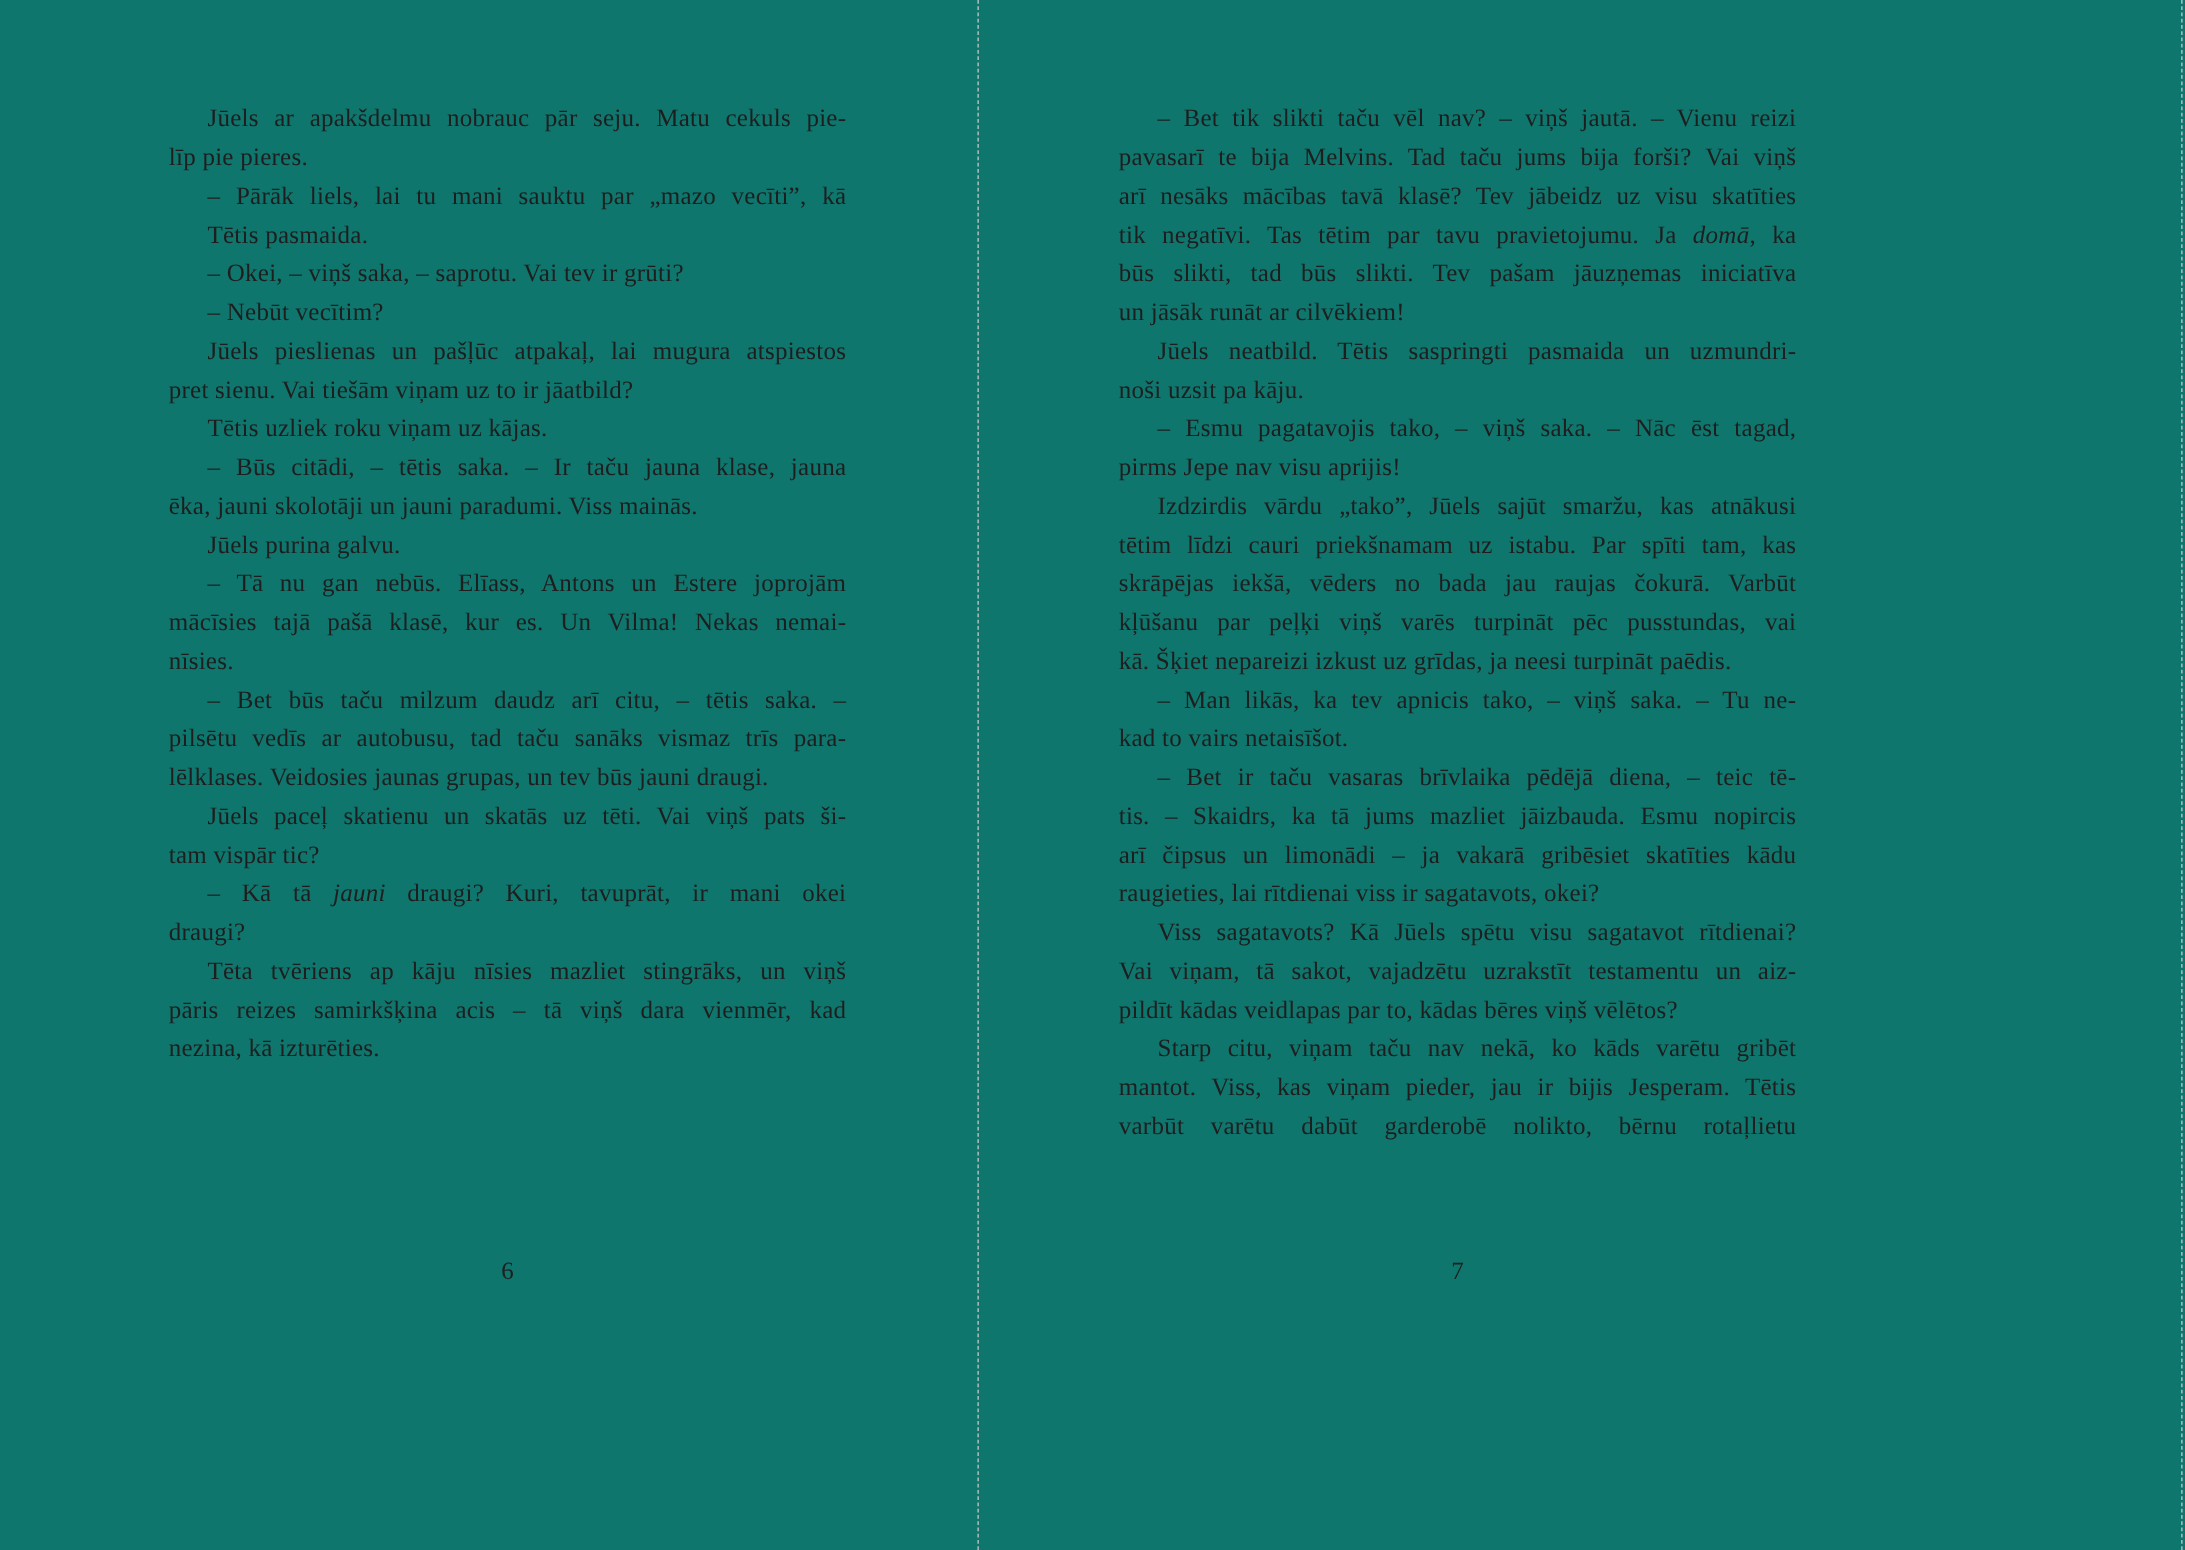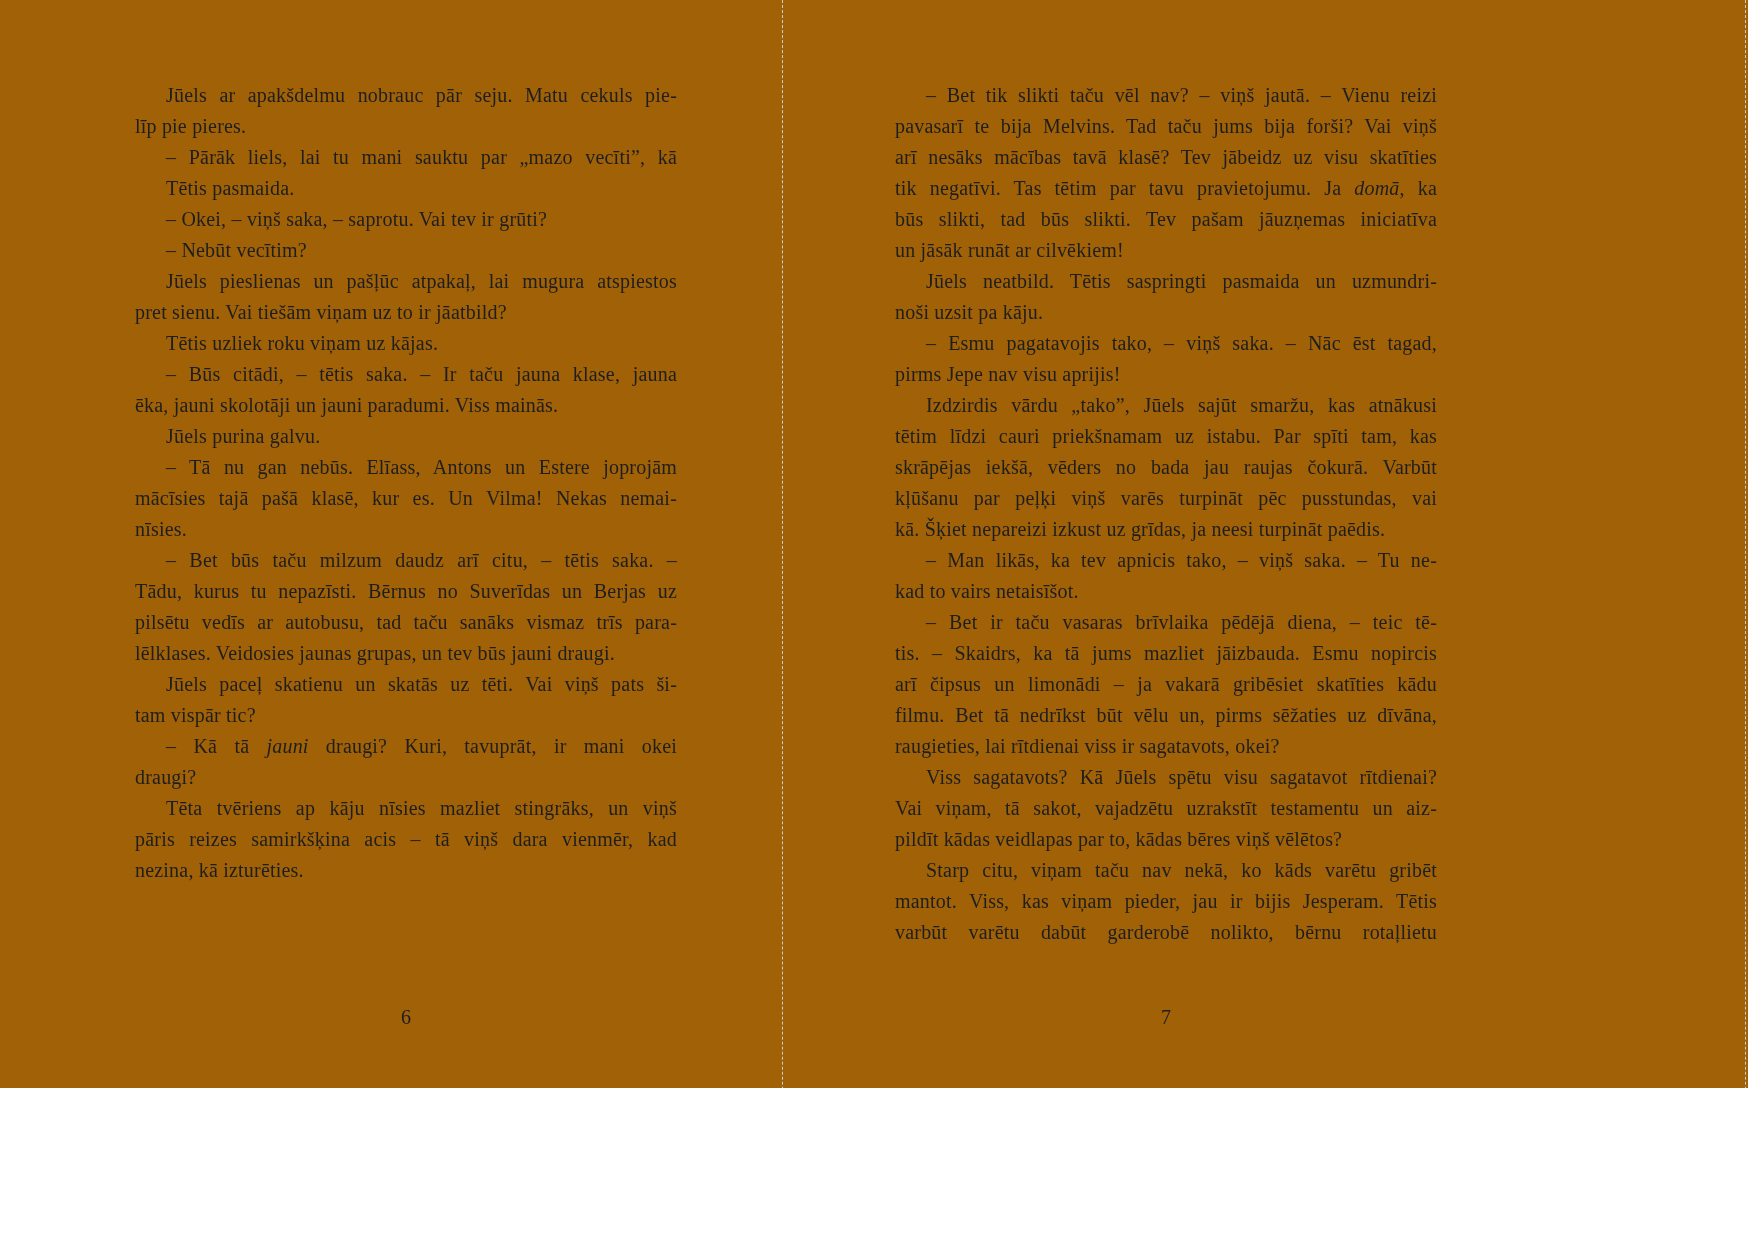--- a/index.html
+++ b/index.html
@@ -1,20 +1,20 @@
 <!DOCTYPE html>
 <html><head>
 <meta charset="utf-8">
 <style>
   html, body { margin: 0; padding: 0; background: #ffffff; }
   .spread {
     position: relative;
     width: 1748px;
-    height: 1088px;
-    background: #a16207;
+    height: 1240px;
+    background: #0f766e;
     font-family: "Liberation Serif", serif;
     color: #1e1e1e;
     overflow: hidden;
   }
   .page {
     position: absolute;
     top: 0;
     height: 1240px;
     width: 542px;
   }
@@ -74,21 +74,20 @@
         <div class="line indent"><span>Jūels pieslienas un pašļūc atpakaļ, lai mugura atspiestos</span></div>
         <div class="line para-end"><span>pret sienu. Vai tiešām viņam uz to ir jāatbild?</span></div>
         <div class="line indent para-end"><span>Tētis uzliek roku viņam uz kājas.</span></div>
         <div class="line indent"><span>– Būs citādi, – tētis saka. – Ir taču jauna klase, jauna</span></div>
         <div class="line para-end"><span>ēka, jauni skolotāji un jauni paradumi. Viss mainās.</span></div>
         <div class="line indent para-end"><span>Jūels purina galvu.</span></div>
         <div class="line indent"><span>– Tā nu gan nebūs. Elīass, Antons un Estere joprojām</span></div>
         <div class="line"><span>mācīsies tajā pašā klasē, kur es. Un Vilma! Nekas nemai-</span></div>
         <div class="line para-end"><span>nīsies.</span></div>
         <div class="line indent"><span>– Bet būs taču milzum daudz arī citu, – tētis saka. –</span></div>
-        <div class="line"><span>Tādu, kurus tu nepazīsti. Bērnus no Suverīdas un Berjas uz</span></div>
         <div class="line"><span>pilsētu vedīs ar autobusu, tad taču sanāks vismaz trīs para-</span></div>
         <div class="line para-end"><span>lēlklases. Veidosies jaunas grupas, un tev būs jauni draugi.</span></div>
         <div class="line indent"><span>Jūels paceļ skatienu un skatās uz tēti. Vai viņš pats ši-</span></div>
         <div class="line para-end"><span>tam vispār tic?</span></div>
         <div class="line indent"><span>– Kā tā </span><i>jauni</i><span> draugi? Kuri, tavuprāt, ir mani okei</span></div>
         <div class="line para-end"><span>draugi?</span></div>
         <div class="line indent"><span>Tēta tvēriens ap kāju nīsies mazliet stingrāks, un viņš</span></div>
         <div class="line"><span>pāris reizes samirkšķina acis – tā viņš dara vienmēr, kad</span></div>
         <div class="line para-end"><span>nezina, kā izturēties.</span></div>
       </div>
@@ -110,21 +109,20 @@
         <div class="line indent"><span>Izdzirdis vārdu „tako”, Jūels sajūt smaržu, kas atnākusi</span></div>
         <div class="line"><span>tētim līdzi cauri priekšnamam uz istabu. Par spīti tam, kas</span></div>
         <div class="line"><span>skrāpējas iekšā, vēders no bada jau raujas čokurā. Varbūt</span></div>
         <div class="line"><span>kļūšanu par peļķi viņš varēs turpināt pēc pusstundas, vai</span></div>
         <div class="line para-end"><span>kā. Šķiet nepareizi izkust uz grīdas, ja neesi turpināt paēdis.</span></div>
         <div class="line indent"><span>– Man likās, ka tev apnicis tako, – viņš saka. – Tu ne-</span></div>
         <div class="line para-end"><span>kad to vairs netaisīšot.</span></div>
         <div class="line indent"><span>– Bet ir taču vasaras brīvlaika pēdējā diena, – teic tē-</span></div>
         <div class="line"><span>tis. – Skaidrs, ka tā jums mazliet jāizbauda. Esmu nopircis</span></div>
         <div class="line"><span>arī čipsus un limonādi – ja vakarā gribēsiet skatīties kādu</span></div>
-        <div class="line"><span>filmu. Bet tā nedrīkst būt vēlu un, pirms sēžaties uz dīvāna,</span></div>
         <div class="line para-end"><span>raugieties, lai rītdienai viss ir sagatavots, okei?</span></div>
         <div class="line indent"><span>Viss sagatavots? Kā Jūels spētu visu sagatavot rītdienai?</span></div>
         <div class="line"><span>Vai viņam, tā sakot, vajadzētu uzrakstīt testamentu un aiz-</span></div>
         <div class="line para-end"><span>pildīt kādas veidlapas par to, kādas bēres viņš vēlētos?</span></div>
         <div class="line indent"><span>Starp citu, viņam taču nav nekā, ko kāds varētu gribēt</span></div>
         <div class="line"><span>mantot. Viss, kas viņam pieder, jau ir bijis Jesperam. Tētis</span></div>
         <div class="line"><span>varbūt varētu dabūt garderobē nolikto, bērnu rotaļlietu</span></div>
       </div>
     <div class="page-number">7</div>
   </div>

